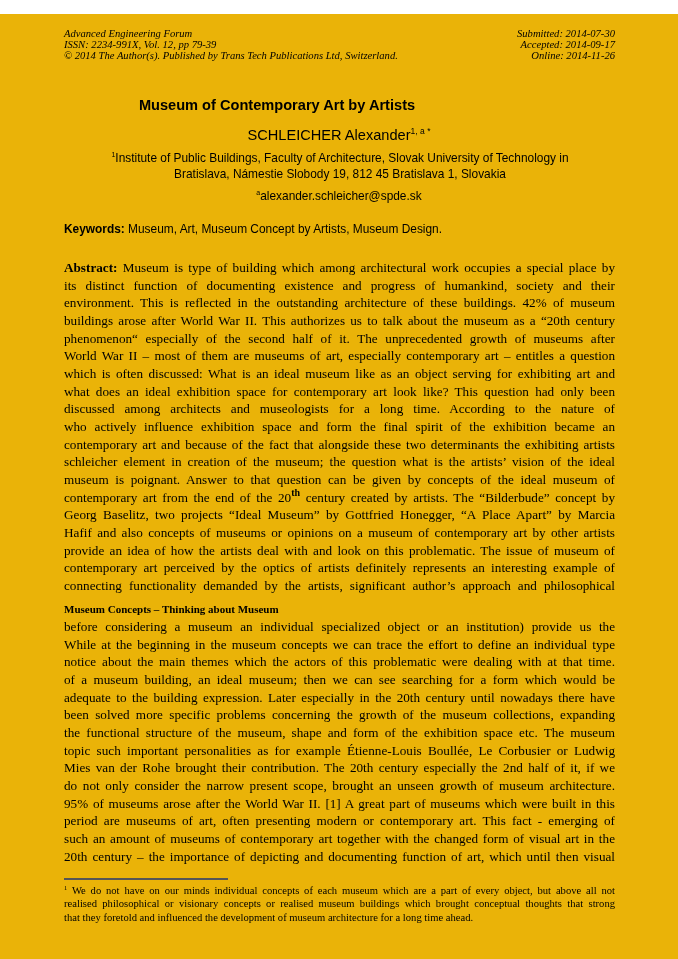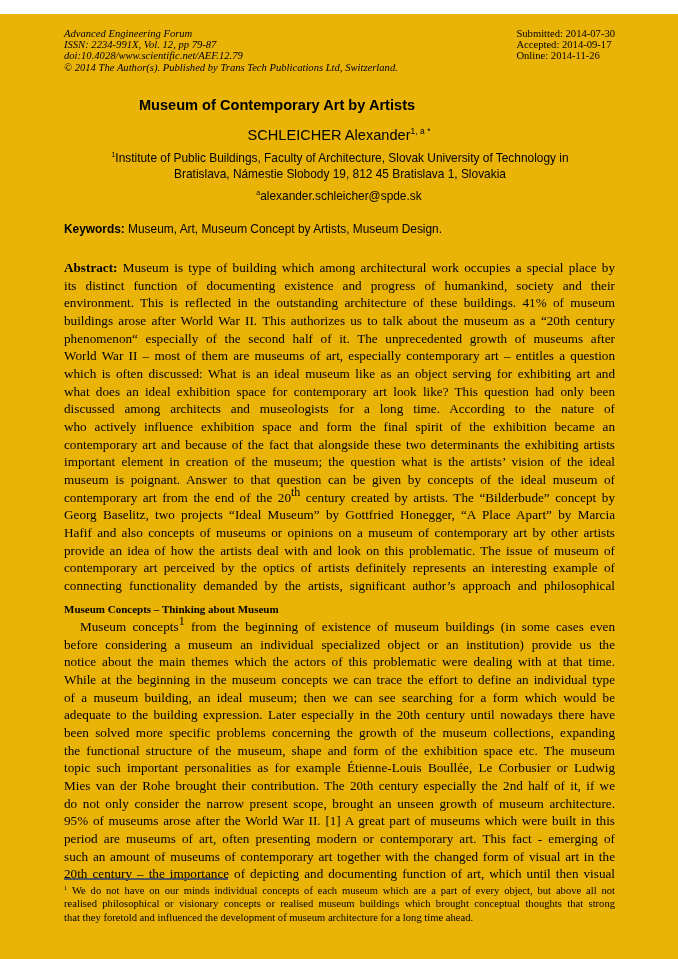--- a/index.html
+++ b/index.html
@@ -27,22 +27,23 @@
       top: 14px;
       font-family: "Liberation Serif", serif;
       font-style: italic;
       font-size: 10.6px;
       line-height: 11.2px;
     }
     .header-right {
       position: absolute;
       right: 63px;
       top: 14px;
-      text-align: left;
-      font-family: "Liberation Serif", serif;
+      text-align: right;
+      font-family: "Liberation Serif", serif;
+      font-style: italic;
       font-size: 10.6px;
       line-height: 11.2px;
     }
     .title {
       position: absolute;
       left: 0; width: 554px;
       top: 82px;
       text-align: center;
       font-family: "Liberation Sans", sans-serif;
       font-weight: bold;
@@ -100,23 +101,24 @@
       left: 64px;
       width: 551px;
       font-family: "Liberation Serif", serif;
       font-size: 13.2px;
       line-height: 17.65px;
       text-align: justify;
     }
     .abstract { top: 245px; }
     .abstract b { font-weight: bold; }
     .body-text sup {
-      font-size: 12px;
+      font-size: 10px;
       vertical-align: 6px;
       line-height: 0;
+      font-weight: bold;
     }
     .section-heading {
       position: absolute;
       left: 64px;
       top: 587px;
       font-family: "Liberation Serif", serif;
       font-weight: bold;
       font-size: 11px;
       line-height: 17px;
     }
@@ -159,22 +161,21 @@
       text-align-last: left;
     }
   </style>
 </head>
 <body>
 
 <div class="page">
 
   <div class="header-left">
     <span class="line">Advanced Engineering Forum</span>
-    <span class="line">ISSN: 2234-991X, Vol. 12, pp 79-87</span>
-    <span class="line">doi:10.4028/www.scientific.net/AEF.12.79</span>
+    <span class="line">ISSN: 2234-991X, Vol. 12, pp 79-39</span>
     <span class="line">© 2014 The Author(s). Published by Trans Tech Publications Ltd, Switzerland.</span>
   </div>
 
   <div class="header-right">
     <span class="line">Submitted: 2014-07-30</span>
     <span class="line">Accepted: 2014-09-17</span>
     <span class="line">Online: 2014-11-26</span>
   </div>
 
   <div class="title">Museum of Contemporary Art by Artists</div>
@@ -192,46 +193,45 @@
     <sup>a</sup><span>alexander.schleicher@spde.sk</span>
   </div>
 
   <div class="keywords">
     <b>Keywords:</b><span> Museum, Art, Museum Concept by Artists, Museum Design.</span>
   </div>
 
   <div class="body-text abstract">
     <span class="justify-line"><b>Abstract:</b><span> Museum is type of building which among architectural work occupies a special place by</span></span>
     <span class="justify-line">its distinct function of documenting existence and progress of humankind, society and their</span>
-    <span class="justify-line">environment. This is reflected in the outstanding architecture of these buildings. 41% of museum</span>
+    <span class="justify-line">environment. This is reflected in the outstanding architecture of these buildings. 42% of museum</span>
     <span class="justify-line">buildings arose after World War II. This authorizes us to talk about the museum as a “20th century</span>
     <span class="justify-line">phenomenon“ especially of the second half of it. The unprecedented growth of museums after</span>
     <span class="justify-line">World War II – most of them are museums of art, especially contemporary art – entitles a question</span>
     <span class="justify-line">which is often discussed: What is an ideal museum like as an object serving for exhibiting art and</span>
     <span class="justify-line">what does an ideal exhibition space for contemporary art look like? This question had only been</span>
     <span class="justify-line">discussed among architects and museologists for a long time. According to the nature of</span>
     <span class="justify-line">who actively influence exhibition space and form the final spirit of the exhibition became an</span>
     <span class="justify-line">contemporary art and because of the fact that alongside these two determinants the exhibiting artists</span>
-    <span class="justify-line">important element in creation of the museum; the question what is the artists’ vision of the ideal</span>
+    <span class="justify-line">schleicher element in creation of the museum; the question what is the artists’ vision of the ideal</span>
     <span class="justify-line">museum is poignant. Answer to that question can be given by concepts of the ideal museum of</span>
     <span class="justify-line"><span>contemporary art from the end of the 20</span><sup>th</sup><span> century created by artists. The “Bilderbude” concept by</span></span>
     <span class="justify-line">Georg Baselitz, two projects “Ideal Museum” by Gottfried Honegger, “A Place Apart” by Marcia</span>
     <span class="justify-line">Hafif and also concepts of museums or opinions on a museum of contemporary art by other artists</span>
     <span class="justify-line">provide an idea of how the artists deal with and look on this problematic. The issue of museum of</span>
     <span class="justify-line">contemporary art perceived by the optics of artists definitely represents an interesting example of</span>
     <span class="justify-line">connecting functionality demanded by the artists, significant author’s approach and philosophical</span>
   </div>
 
   <div class="section-heading">Museum Concepts – Thinking about Museum</div>
 
   <div class="body-text section-body">
-    <span class="justify-line"><span>Museum concepts</span><sup>1</sup><span> from the beginning of existence of museum buildings (in some cases even</span></span>
     <span class="justify-line" style="text-indent:0">before considering a museum an individual specialized object or an institution) provide us the</span>
+    <span class="justify-line" style="text-indent:0">While at the beginning in the museum concepts we can trace the effort to define an individual type</span>
     <span class="justify-line" style="text-indent:0">notice about the main themes which the actors of this problematic were dealing with at that time.</span>
-    <span class="justify-line" style="text-indent:0">While at the beginning in the museum concepts we can trace the effort to define an individual type</span>
     <span class="justify-line" style="text-indent:0">of a museum building, an ideal museum; then we can see searching for a form which would be</span>
     <span class="justify-line" style="text-indent:0">adequate to the building expression. Later especially in the 20th century until nowadays there have</span>
     <span class="justify-line" style="text-indent:0">been solved more specific problems concerning the growth of the museum collections, expanding</span>
     <span class="justify-line" style="text-indent:0">the functional structure of the museum, shape and form of the exhibition space etc. The museum</span>
     <span class="justify-line" style="text-indent:0">topic such important personalities as for example Étienne-Louis Boullée, Le Corbusier or Ludwig</span>
     <span class="justify-line" style="text-indent:0">Mies van der Rohe brought their contribution. The 20th century especially the 2nd half of it, if we</span>
     <span class="justify-line" style="text-indent:0">do not only consider the narrow present scope, brought an unseen growth of museum architecture.</span>
     <span class="justify-line" style="text-indent:0">95% of museums arose after the World War II. [1] A great part of museums which were built in this</span>
     <span class="justify-line" style="text-indent:0">period are museums of art, often presenting modern or contemporary art. This fact - emerging of</span>
     <span class="justify-line" style="text-indent:0">such an amount of museums of contemporary art together with the changed form of visual art in the</span>

